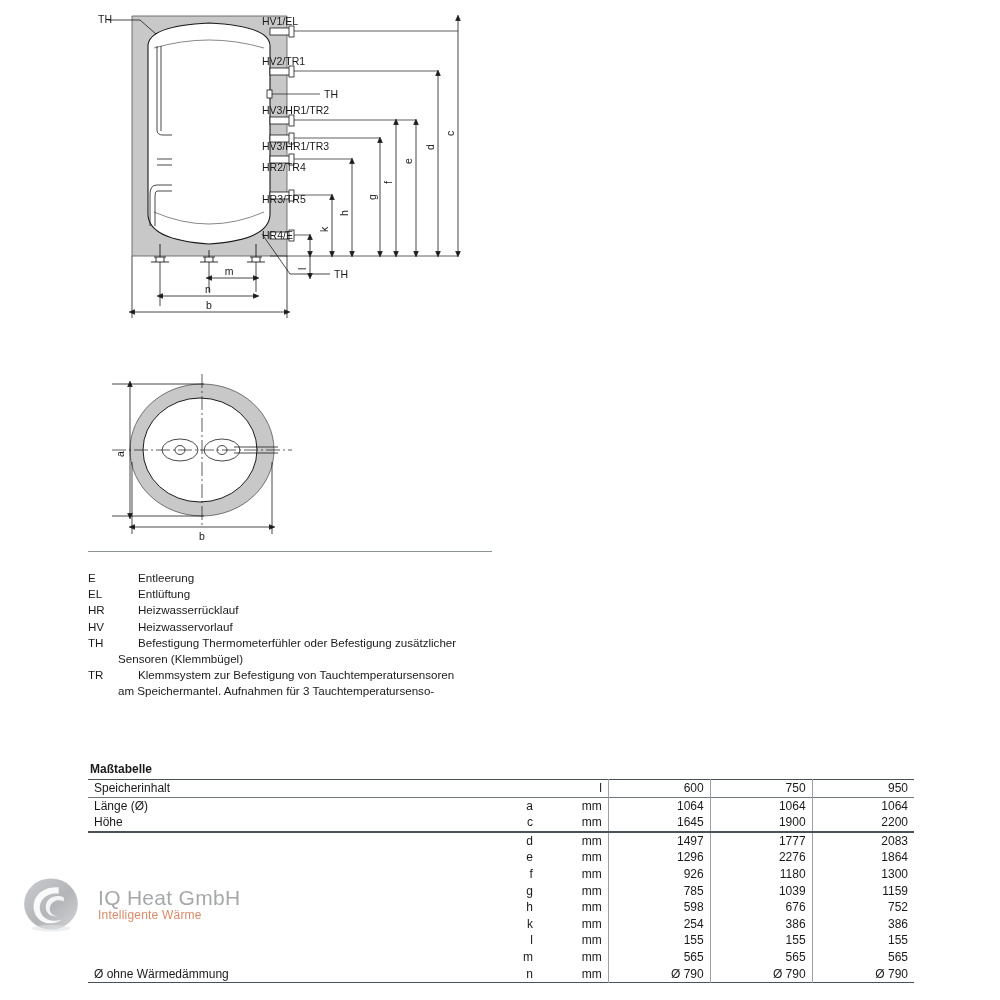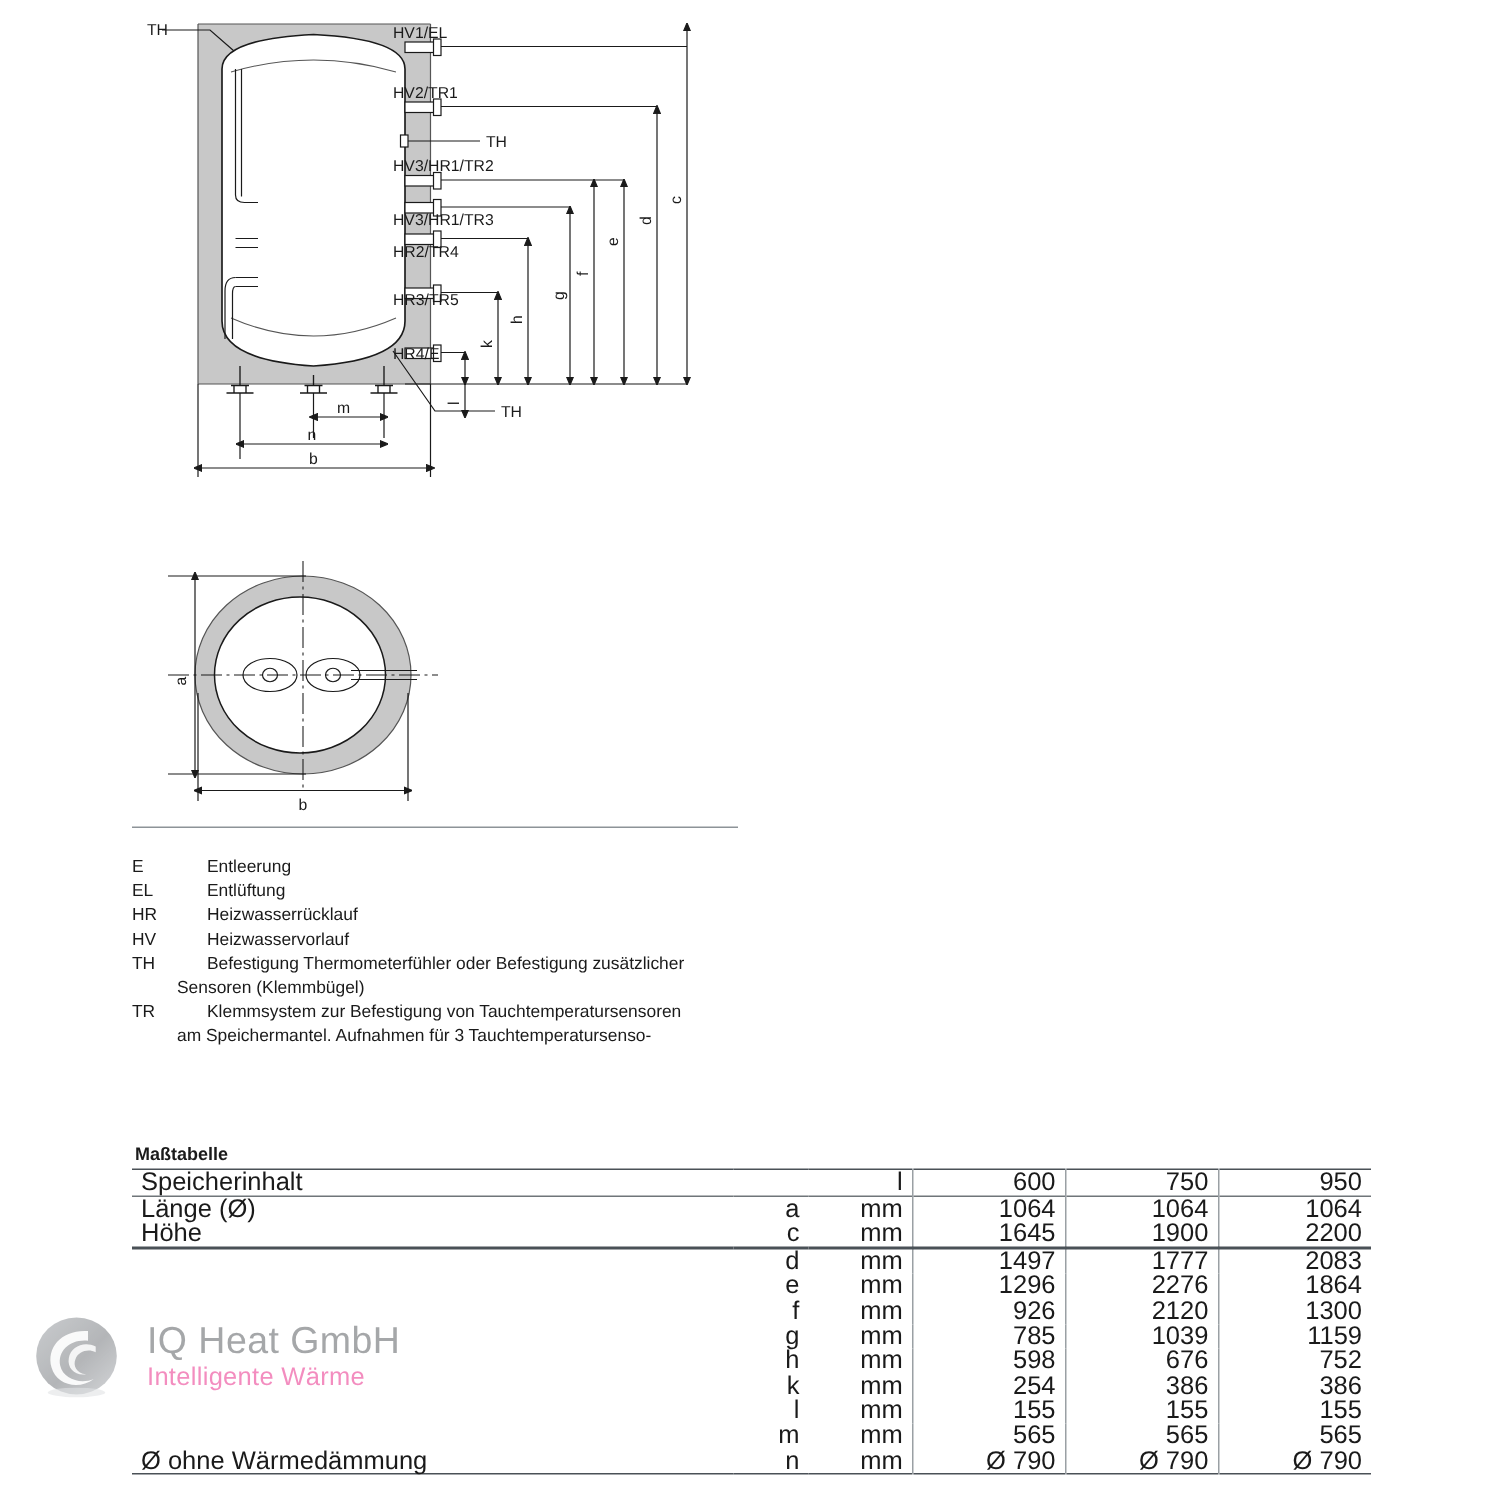--- a/index.html
+++ b/index.html
@@ -14,42 +14,42 @@
   .page{position:absolute;inset:0;}
 
   
   .watermark{
     position:absolute;left:18px;top:872px;
     display:flex;align-items:center;gap:14px;
     opacity:.62;pointer-events:none;z-index:5;
   }
   .wm-logo{width:66px;height:64px;flex:0 0 auto;}
   .wm-text{display:flex;flex-direction:column;line-height:1.12;}
-  .wm-title{font-size:25px;color:#6f7275;letter-spacing:.3px;}
-  .wm-sub{font-size:17px;color:#ec4899;letter-spacing:.2px;}
+  .wm-title{font-size:21px;color:#6f7275;letter-spacing:.3px;}
+  .wm-sub{font-size:12px;color:#c2410c;letter-spacing:.2px;}
 
   
   .dwg{position:absolute;}
   #side-view{left:80px;top:4px;}
   #top-view{left:82px;top:362px;}
 
   
   .legend{
     position:absolute;left:88px;top:570px;width:520px;
     font-size:11.6px;line-height:16.2px;color:#1a1a1a;
   }
   .legend-row{display:flex;}
   .legend-key{width:30px;flex:0 0 30px;}
   .legend-val{flex:1;margin-left:20px;}
   .legend-cont{margin-left:30px;}
 
   
   .tbl-wrap{position:absolute;left:88px;top:750px;width:826px;z-index:6;}
   .tbl-caption{font-size:12px;font-weight:bold;margin:12px 0 3px 2px;}
-  table.dims{border-collapse:collapse;width:826px;font-size:17px;table-layout:fixed;}
+  table.dims{border-collapse:collapse;width:826px;font-size:12px;table-layout:fixed;}
   table.dims td,table.dims th{padding:0 6px;height:16.6px;line-height:16.6px;
     font-weight:normal;text-align:right;vertical-align:middle;white-space:nowrap;}
   table.dims td.lbl{text-align:left;}
   td.sym{text-align:center;width:46px;}
   td.unit{text-align:center;width:64px;}
   td.val{width:94px;}
   col.c-lbl{width:370px;}
   .hdr td{font-weight:bold;}
   .rule-top{border-top:1.6px solid #4a5157;}
   .rule-mid{border-top:1.1px solid #6f7579;}
@@ -329,21 +329,21 @@
           <td class="unit">mm</td>
           <td class="val vsep">1296</td>
           <td class="val vsep">2276</td>
           <td class="val vsep">1864</td>
         </tr>
         <tr>
           <td class="lbl"></td>
           <td class="sym">f</td>
           <td class="unit">mm</td>
           <td class="val vsep">926</td>
-          <td class="val vsep">2120</td>
+          <td class="val vsep">1180</td>
           <td class="val vsep">1300</td>
         </tr>
         <tr>
           <td class="lbl"></td>
           <td class="sym">g</td>
           <td class="unit">mm</td>
           <td class="val vsep">785</td>
           <td class="val vsep">1039</td>
           <td class="val vsep">1159</td>
         </tr>

